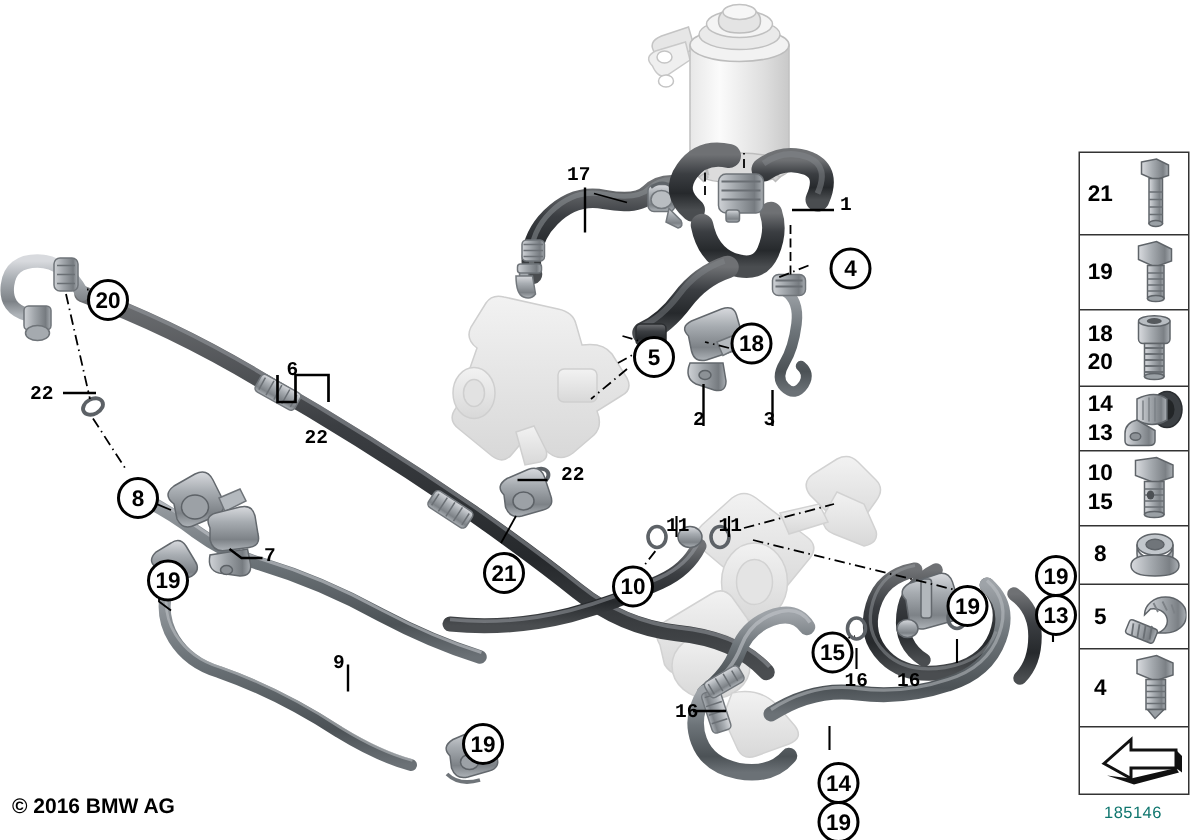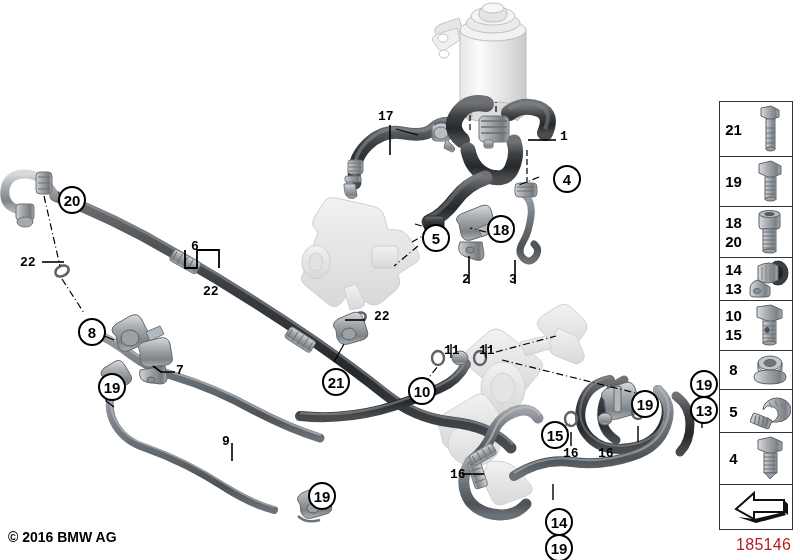--- a/index.html
+++ b/index.html
@@ -18,21 +18,21 @@
   #legend{position:absolute;left:719px;top:101px;width:74px;height:429px;
           border:1.5px solid #333;background:#fff;box-sizing:border-box;
           display:flex;flex-direction:column;}
   .lrow{flex:1 1 auto;border-bottom:1.5px solid #333;position:relative;
         display:flex;align-items:center;box-sizing:border-box;}
   .lrow:last-child{border-bottom:none;}
   .lnums{width:27px;display:flex;flex-direction:column;align-items:center;
          justify-content:center;gap:2px;}
   .lnum{font-size:15px;font-weight:bold;color:#000;}
   .lart{flex:1;display:flex;align-items:center;justify-content:center;height:100%;}
-  #diagid{position:absolute;left:736px;top:536px;font-size:16px;color:#b91c1c;
+  #diagid{position:absolute;left:736px;top:536px;font-size:11px;color:#0f766e;
           letter-spacing:.3px;}
   #copyright{position:absolute;left:8px;top:529px;font-size:14px;font-weight:bold;
              color:#000;}
 </style>
 </head>
 <body>
 
 <div id="stage">
 
   <svg id="art" viewBox="0 0 800 560">

